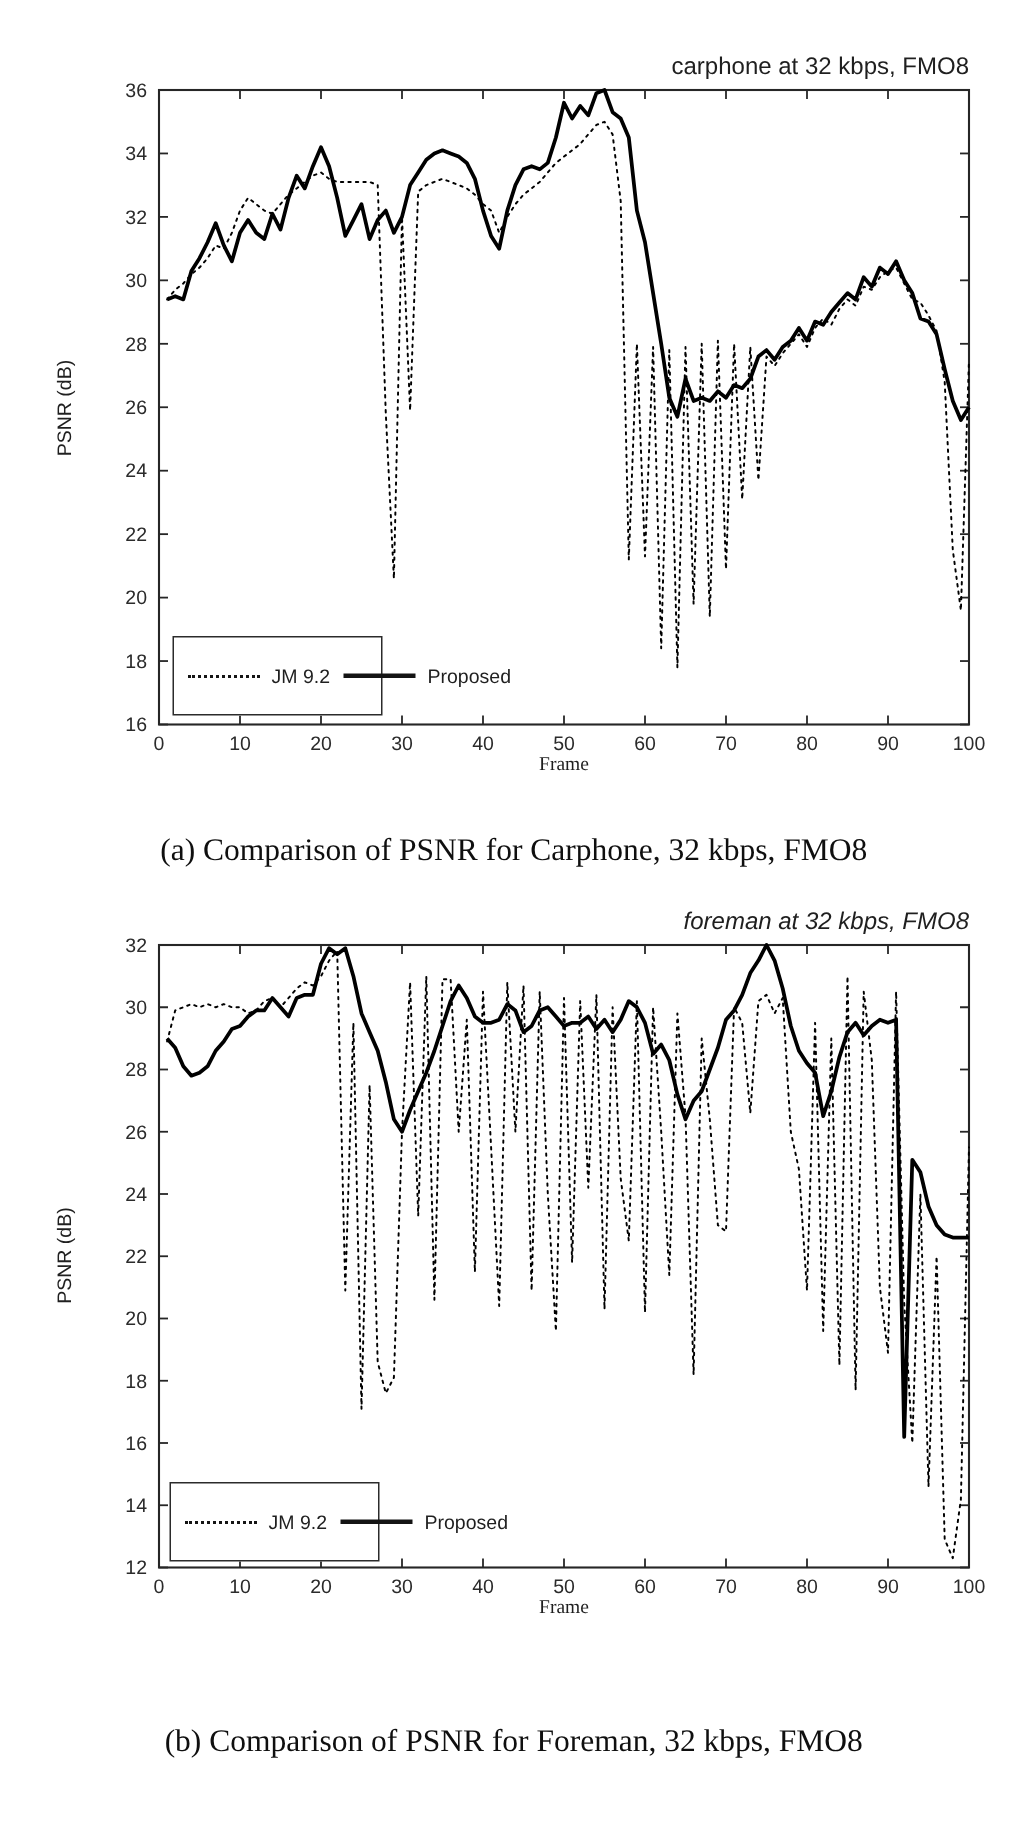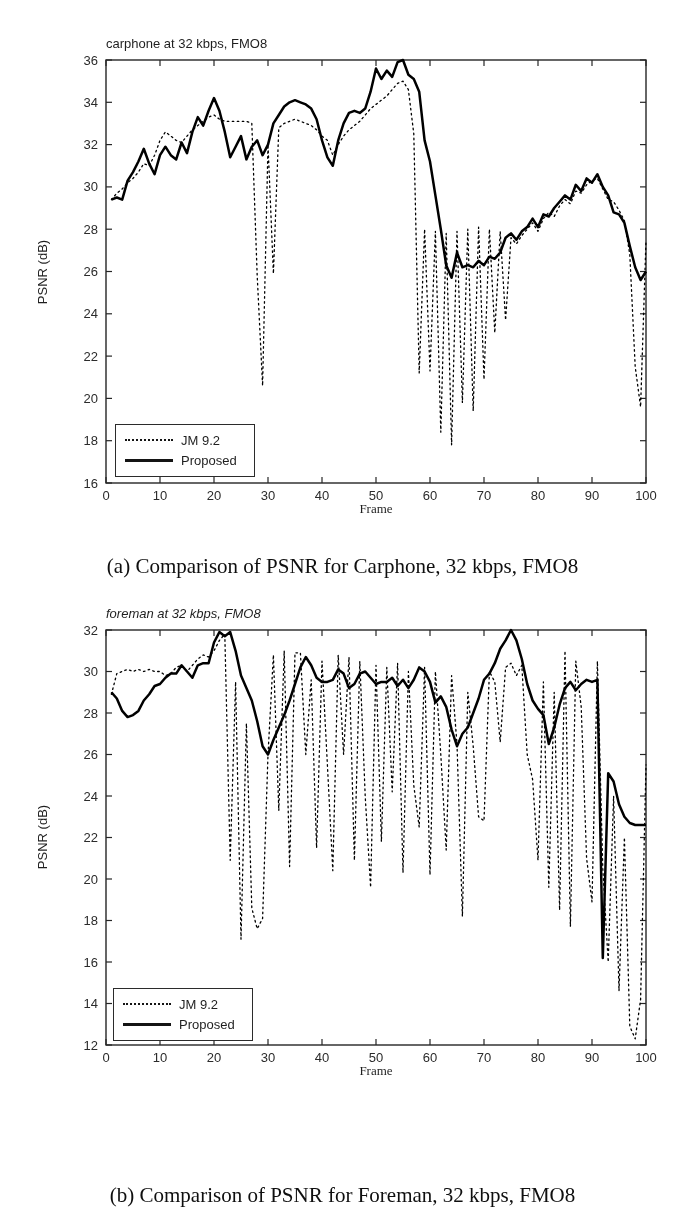--- a/index.html
+++ b/index.html
@@ -4,39 +4,39 @@
 <style>
   html,body { margin:0; padding:0; }
   body {
     width:685px; height:1220px; position:relative;
     background:#ffffff; overflow:hidden;
     font-family:"Liberation Sans", sans-serif;
   }
   .chart-svg { position:absolute; left:0; }
   .chart-svg text { font-family:"Liberation Sans", sans-serif; font-size:13px; fill:#2b2b2b; }
   .fig-title {
-    position:absolute; left:106px; width:540px; text-align:left;
-    font-size:13px; color:#1f1f1f; white-space:nowrap;
+    position:absolute; left:106px; width:540px; text-align:right;
+    font-size:16px; color:#1f1f1f; white-space:nowrap;
   }
   .axis-xlabel {
     position:absolute; left:106px; width:540px; text-align:center;
     font-size:13px; color:#1f1f1f;font-family:Liberation Serif, serif;
   }
   .axis-ylabel {
     position:absolute; left:-57px; width:200px; height:16px; text-align:center;
     font-size:13px; color:#1f1f1f; transform:rotate(-90deg);
   }
   .caption {
     position:absolute; left:0; width:685px; text-align:center;
     font-family:"Liberation Serif", serif; font-size:21px; color:#0f0f0f;
   }
   .legend {
     position:absolute; width:140px; height:53px; box-sizing:border-box;
     border:1.5px solid #2b2b2b; background:#ffffff; z-index:5;
-    display:flex; flex-direction:column; justify-content:space-evenly;
+    display:flex; flex-direction:row; justify-content:space-evenly;
     padding:2px 0;
   }
   .legend-row { display:flex; align-items:center; padding-left:9px; }
   .legend-sample { width:48px; height:0; margin-right:8px; flex:none; }
   .sample-dotted { border-top:2px dotted #141414; }
   .sample-solid  { border-top:3px solid  #141414; }
   .legend-label { font-size:13px; color:#1f1f1f; white-space:nowrap; }
 </style>
 </head>
 <body>
@@ -214,13 +214,13 @@
   <div class="legend-row">
     <div class="legend-sample sample-dotted"></div>
     <span class="legend-label">JM 9.2</span>
   </div>
   <div class="legend-row">
     <div class="legend-sample sample-solid"></div>
     <span class="legend-label">Proposed</span>
   </div>
 </div>
 
-<div class="caption" style="top:1148px;margin-top:35px;">(b) Comparison of PSNR for Foreman, 32 kbps, FMO8</div>
+<div class="caption" style="top:1148px;">(b) Comparison of PSNR for Foreman, 32 kbps, FMO8</div>
 
 </body></html>

